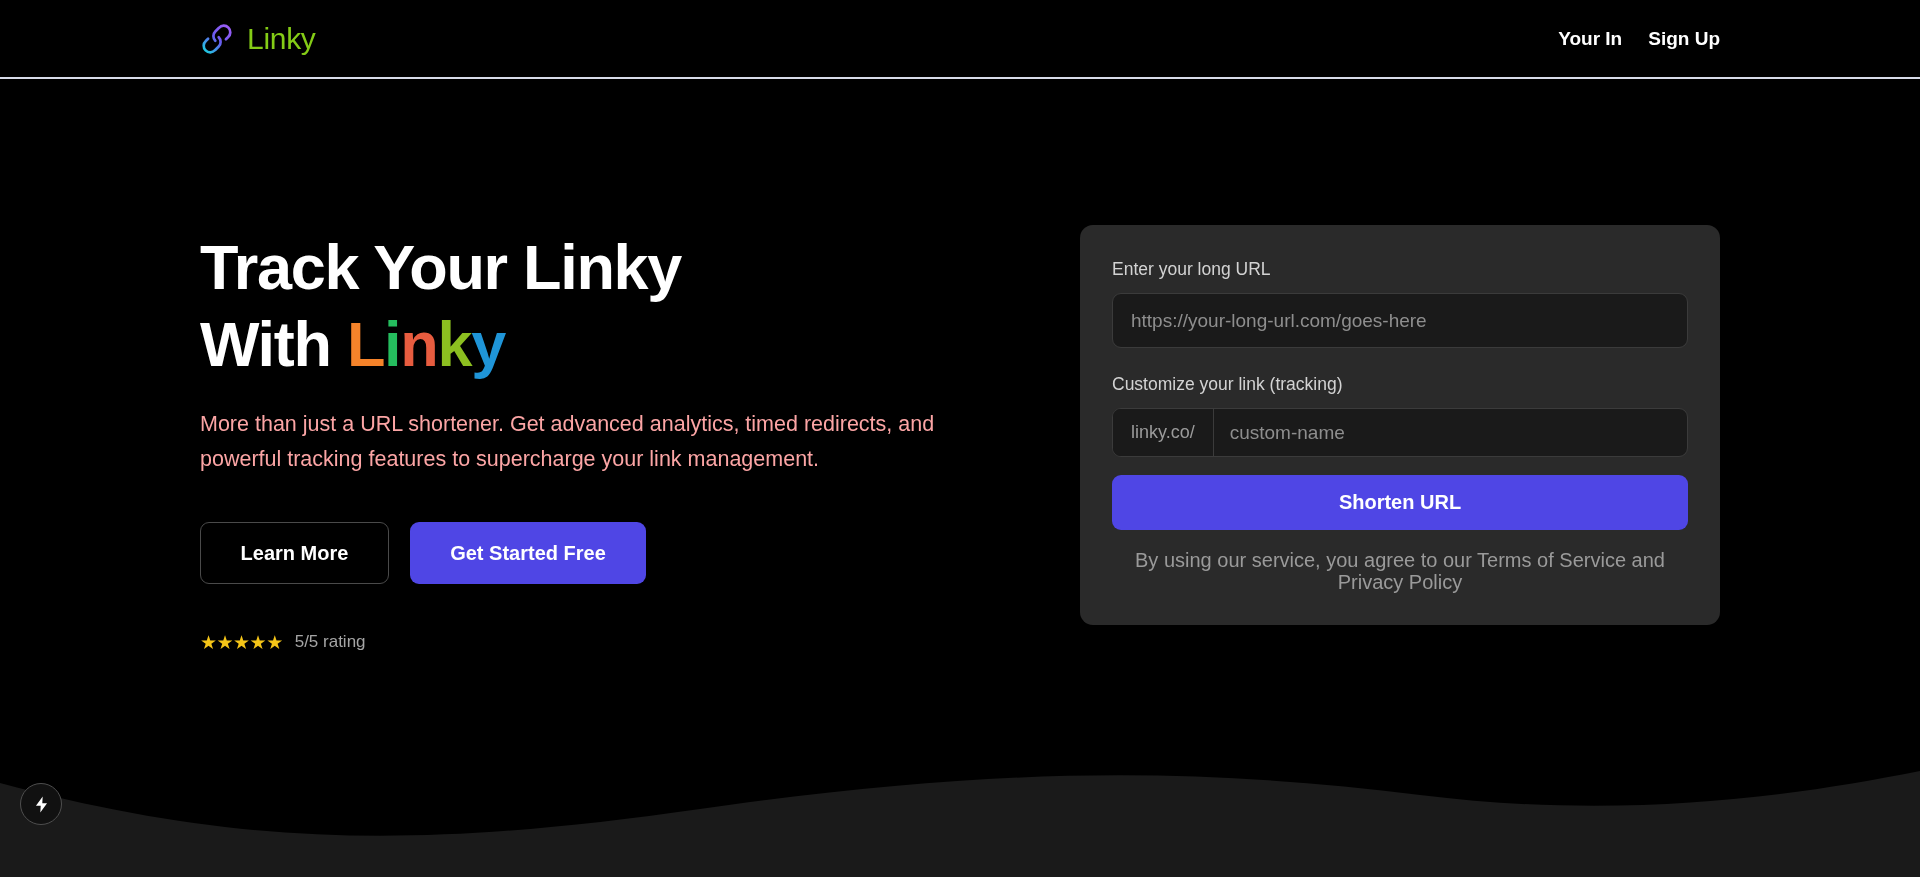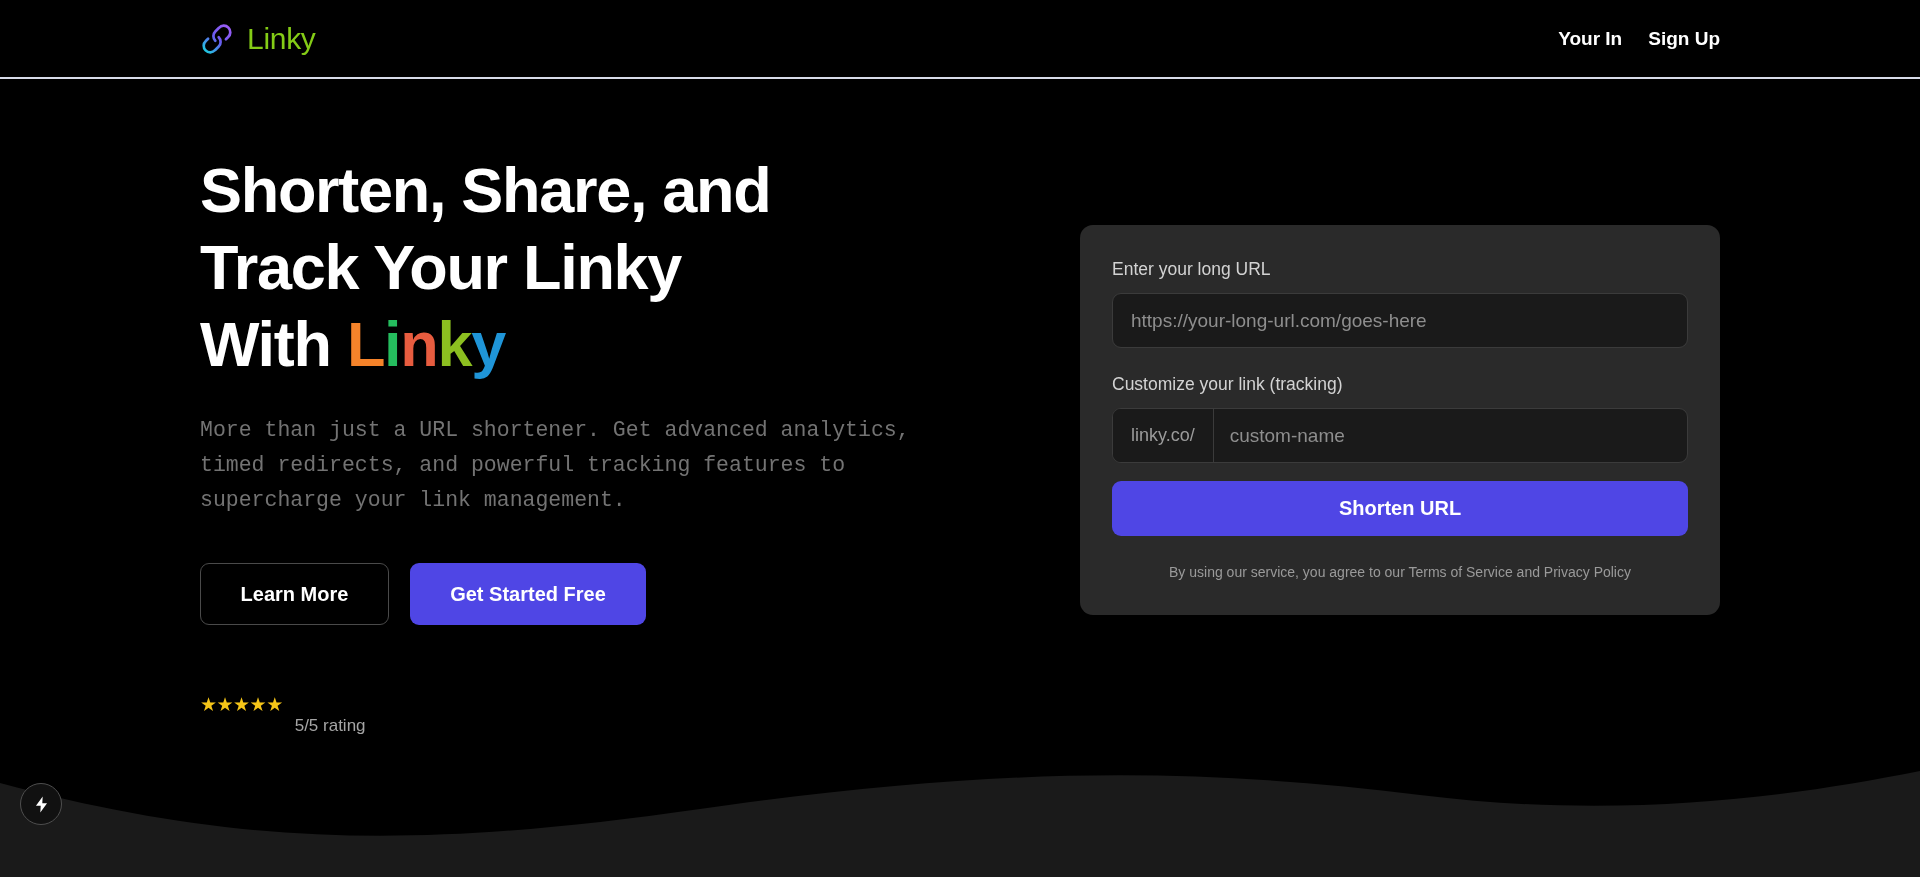--- a/index.html
+++ b/index.html
@@ -72,26 +72,25 @@
     font-weight: 800;
     letter-spacing: -1.3px;
   }
   .headline .l1 { color: #f5832a; }
   .headline .l2 { color: #25bd5e; }
   .headline .l3 { color: #e75c3f; }
   .headline .l4 { color: #8cbf20; }
   .headline .l5 { color: #1f95d8; }
 
   .subheadline {
-    margin-top: 30px;
-    color: #737373;
+    margin-top: 24px;
+    color: #fca5a5;
     font-size: 21.5px;
     line-height: 35px;
     max-width: 740px;
-    font-family: Liberation Mono, monospace;
   }
 
   .cta-row {
     margin-top: 45px;
     display: flex;
     align-items: center;
     gap: 21px;
   }
   .btn {
     height: 62px;
@@ -130,21 +129,20 @@
   }
   .stars {
     color: #f5c518;
     font-size: 19px;
     letter-spacing: -0.5px;
     line-height: 1;
   }
   .rating-text {
     color: #a5a5a5;
     font-size: 17px;
-    margin-top: 43px;
   }
 
   
   .form-card {
     position: absolute;
     left: 1080px;
     top: 225px;
     width: 640px;
     background: #2a2a2a;
     border-radius: 13px;
@@ -169,21 +167,21 @@
     outline: none;
   }
   .text-input::placeholder { color: #8e8e8e; }
 
   .label-gap { margin-top: 26px; }
 
   .custom-row {
     display: flex;
     align-items: stretch;
     width: 100%;
-    height: 55px;
+    height: 49px;
     background: #1a1a1a;
     border: 1px solid #3b3b3b;
     border-radius: 9px;
     overflow: hidden;
   }
   .custom-prefix {
     display: flex;
     align-items: center;
     padding: 0 18px;
     color: #9b9b9b;
@@ -211,23 +209,23 @@
     background: #4f46e5;
     color: #ffffff;
     border: none;
     border-radius: 9px;
     font-size: 20px;
     font-weight: bold;
     cursor: pointer;
     font-family: "Liberation Sans", sans-serif;
   }
   .terms {
-    margin-top: 25px;
+    margin-top: 19px;
     color: #9a9a9a;
-    font-size: 14px;
+    font-size: 20px;
     text-align: center;
     line-height: 22px;
   }
   .terms a { color: #9a9a9a; text-decoration: none; cursor: pointer; }
 
   
   .wave-section {
     position: absolute;
     left: 0;
     bottom: 0;
@@ -278,21 +276,21 @@
       <span class="brand-name">Linky</span>
     </div>
     <div class="nav-links">
       <a class="nav-link">Your In</a>
       <a class="nav-link">Sign Up</a>
     </div>
   </div>
 
   <div class="hero-left">
     <h1 class="headline">
-      <span>Shorten, Share, and</span><br>
+      <br>
       <span>Track Your Linky</span><br>
       <span>With </span><span class="l1">L</span><span class="l2">i</span><span class="l3">n</span><span class="l4">k</span><span class="l5">y</span>
     </h1>
 
     <p class="subheadline">More than just a URL shortener. Get advanced analytics, timed redirects, and powerful tracking features to supercharge your link management.</p>
 
     <div class="cta-row">
       <button class="btn btn-secondary">Learn More</button>
       <button class="btn btn-primary">Get Started Free</button>
     </div>

